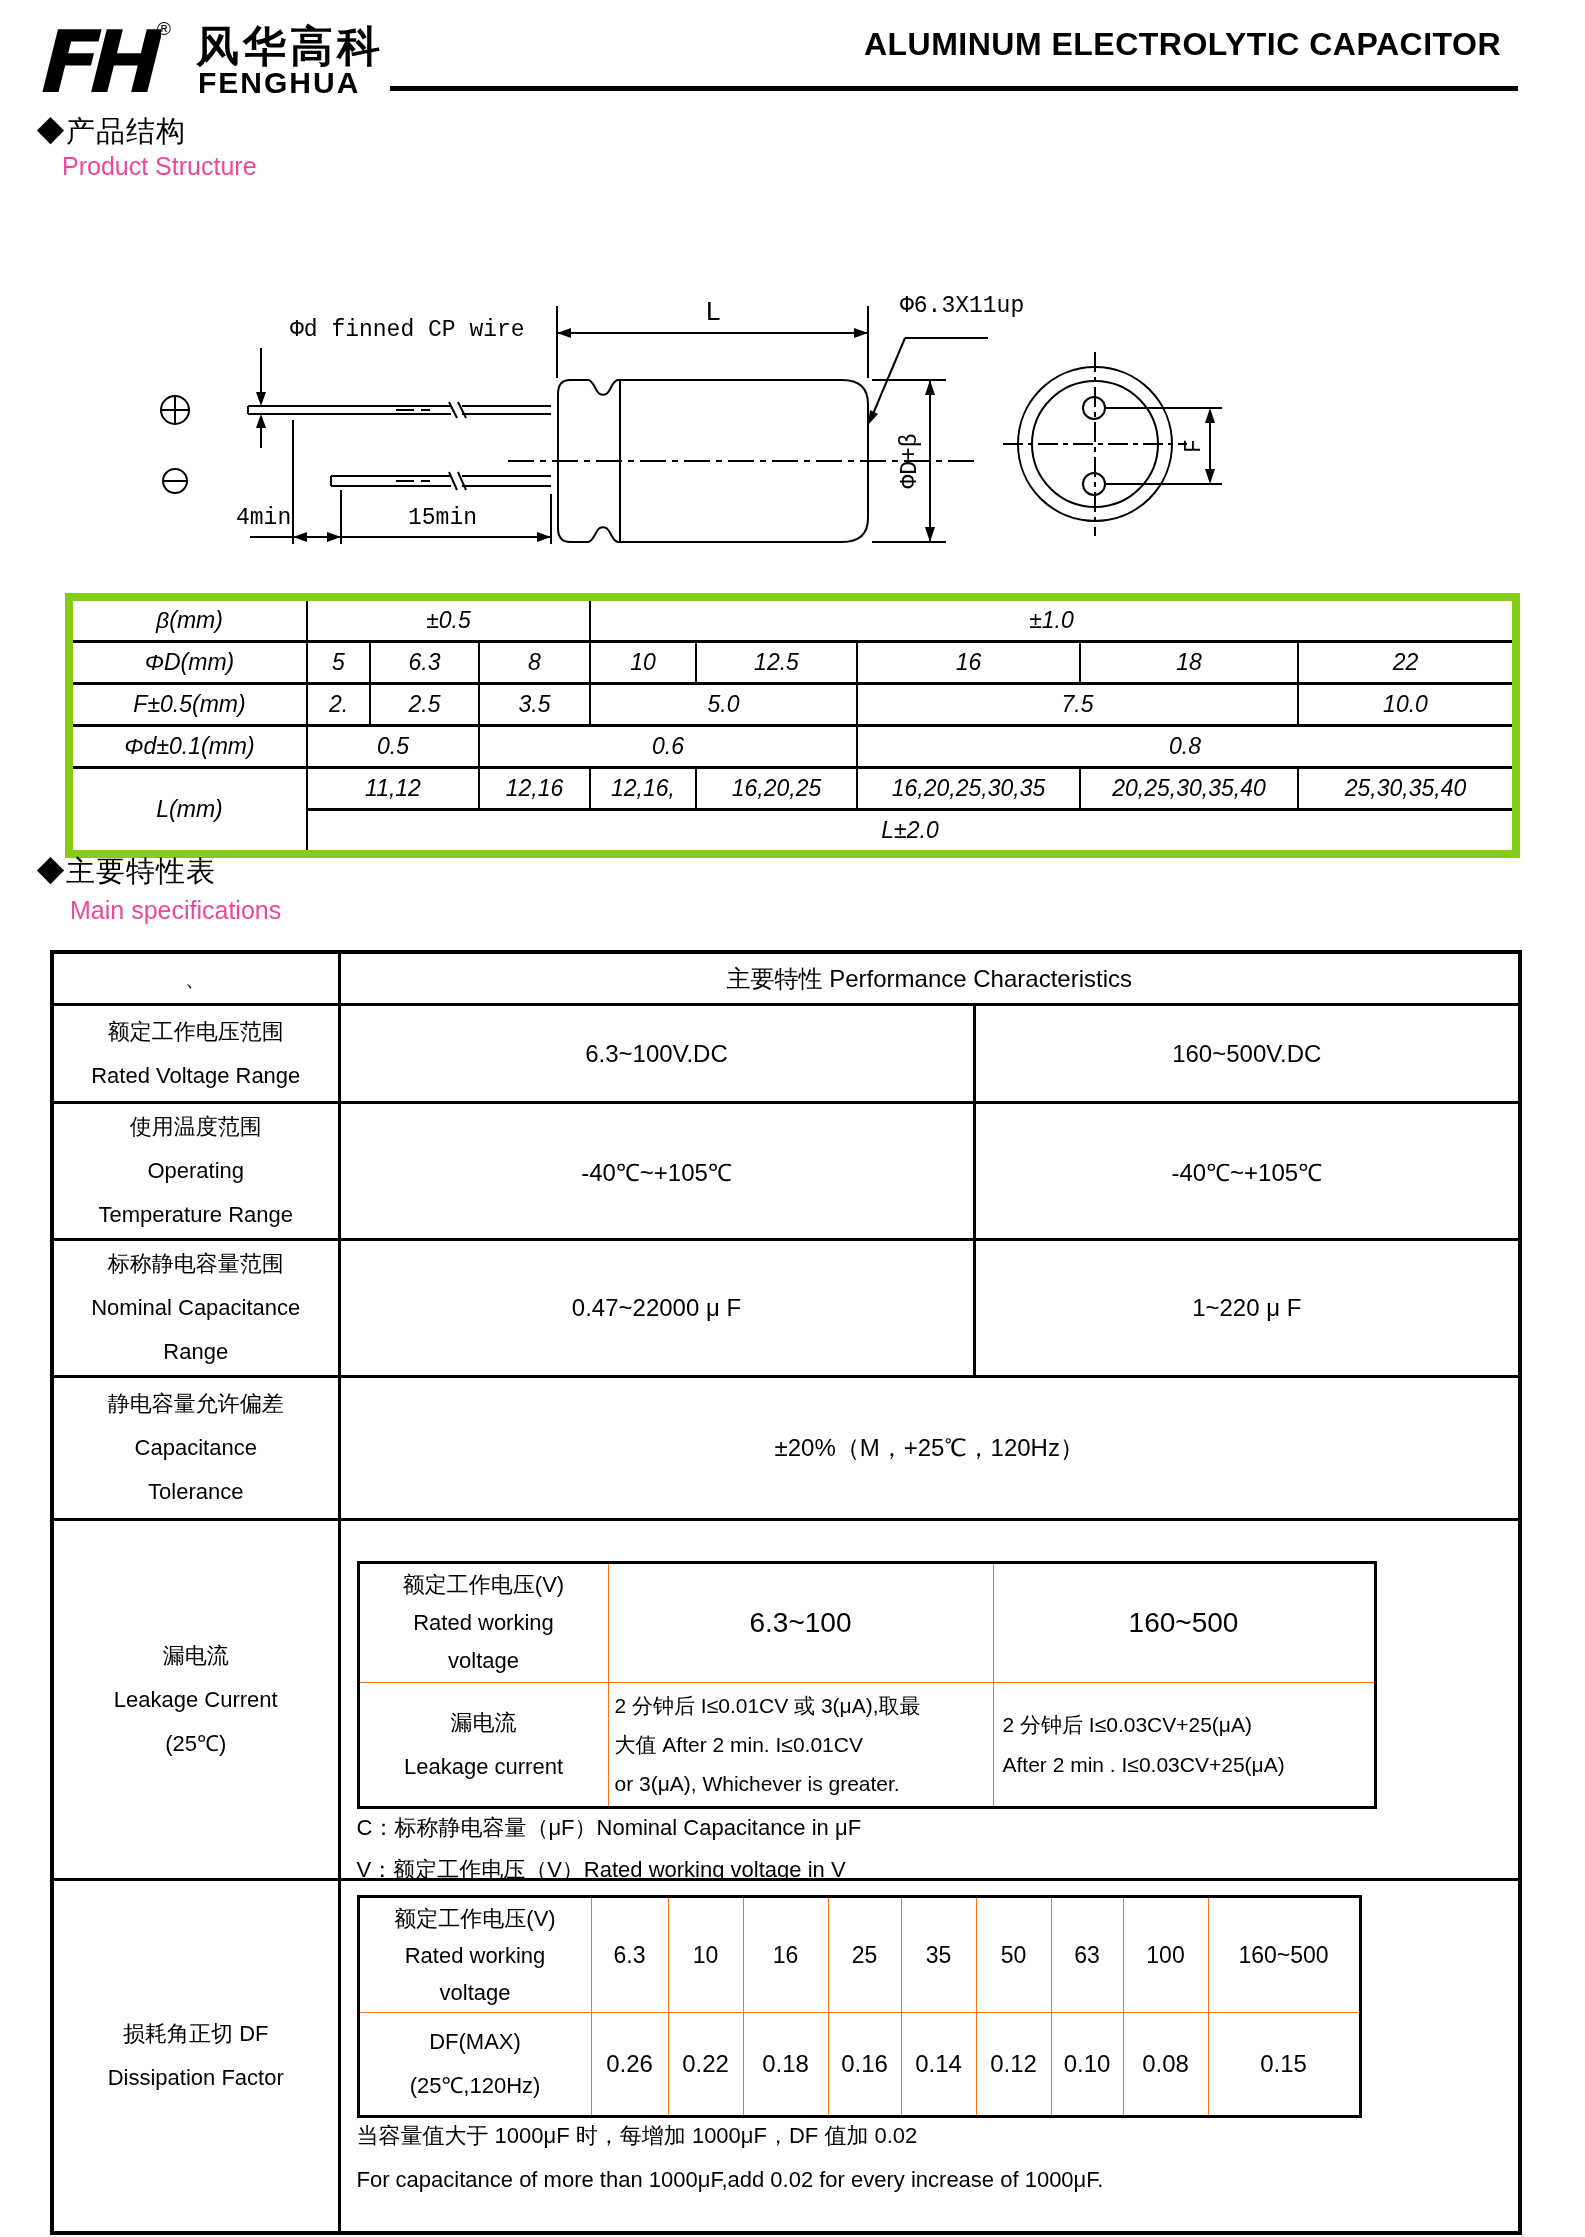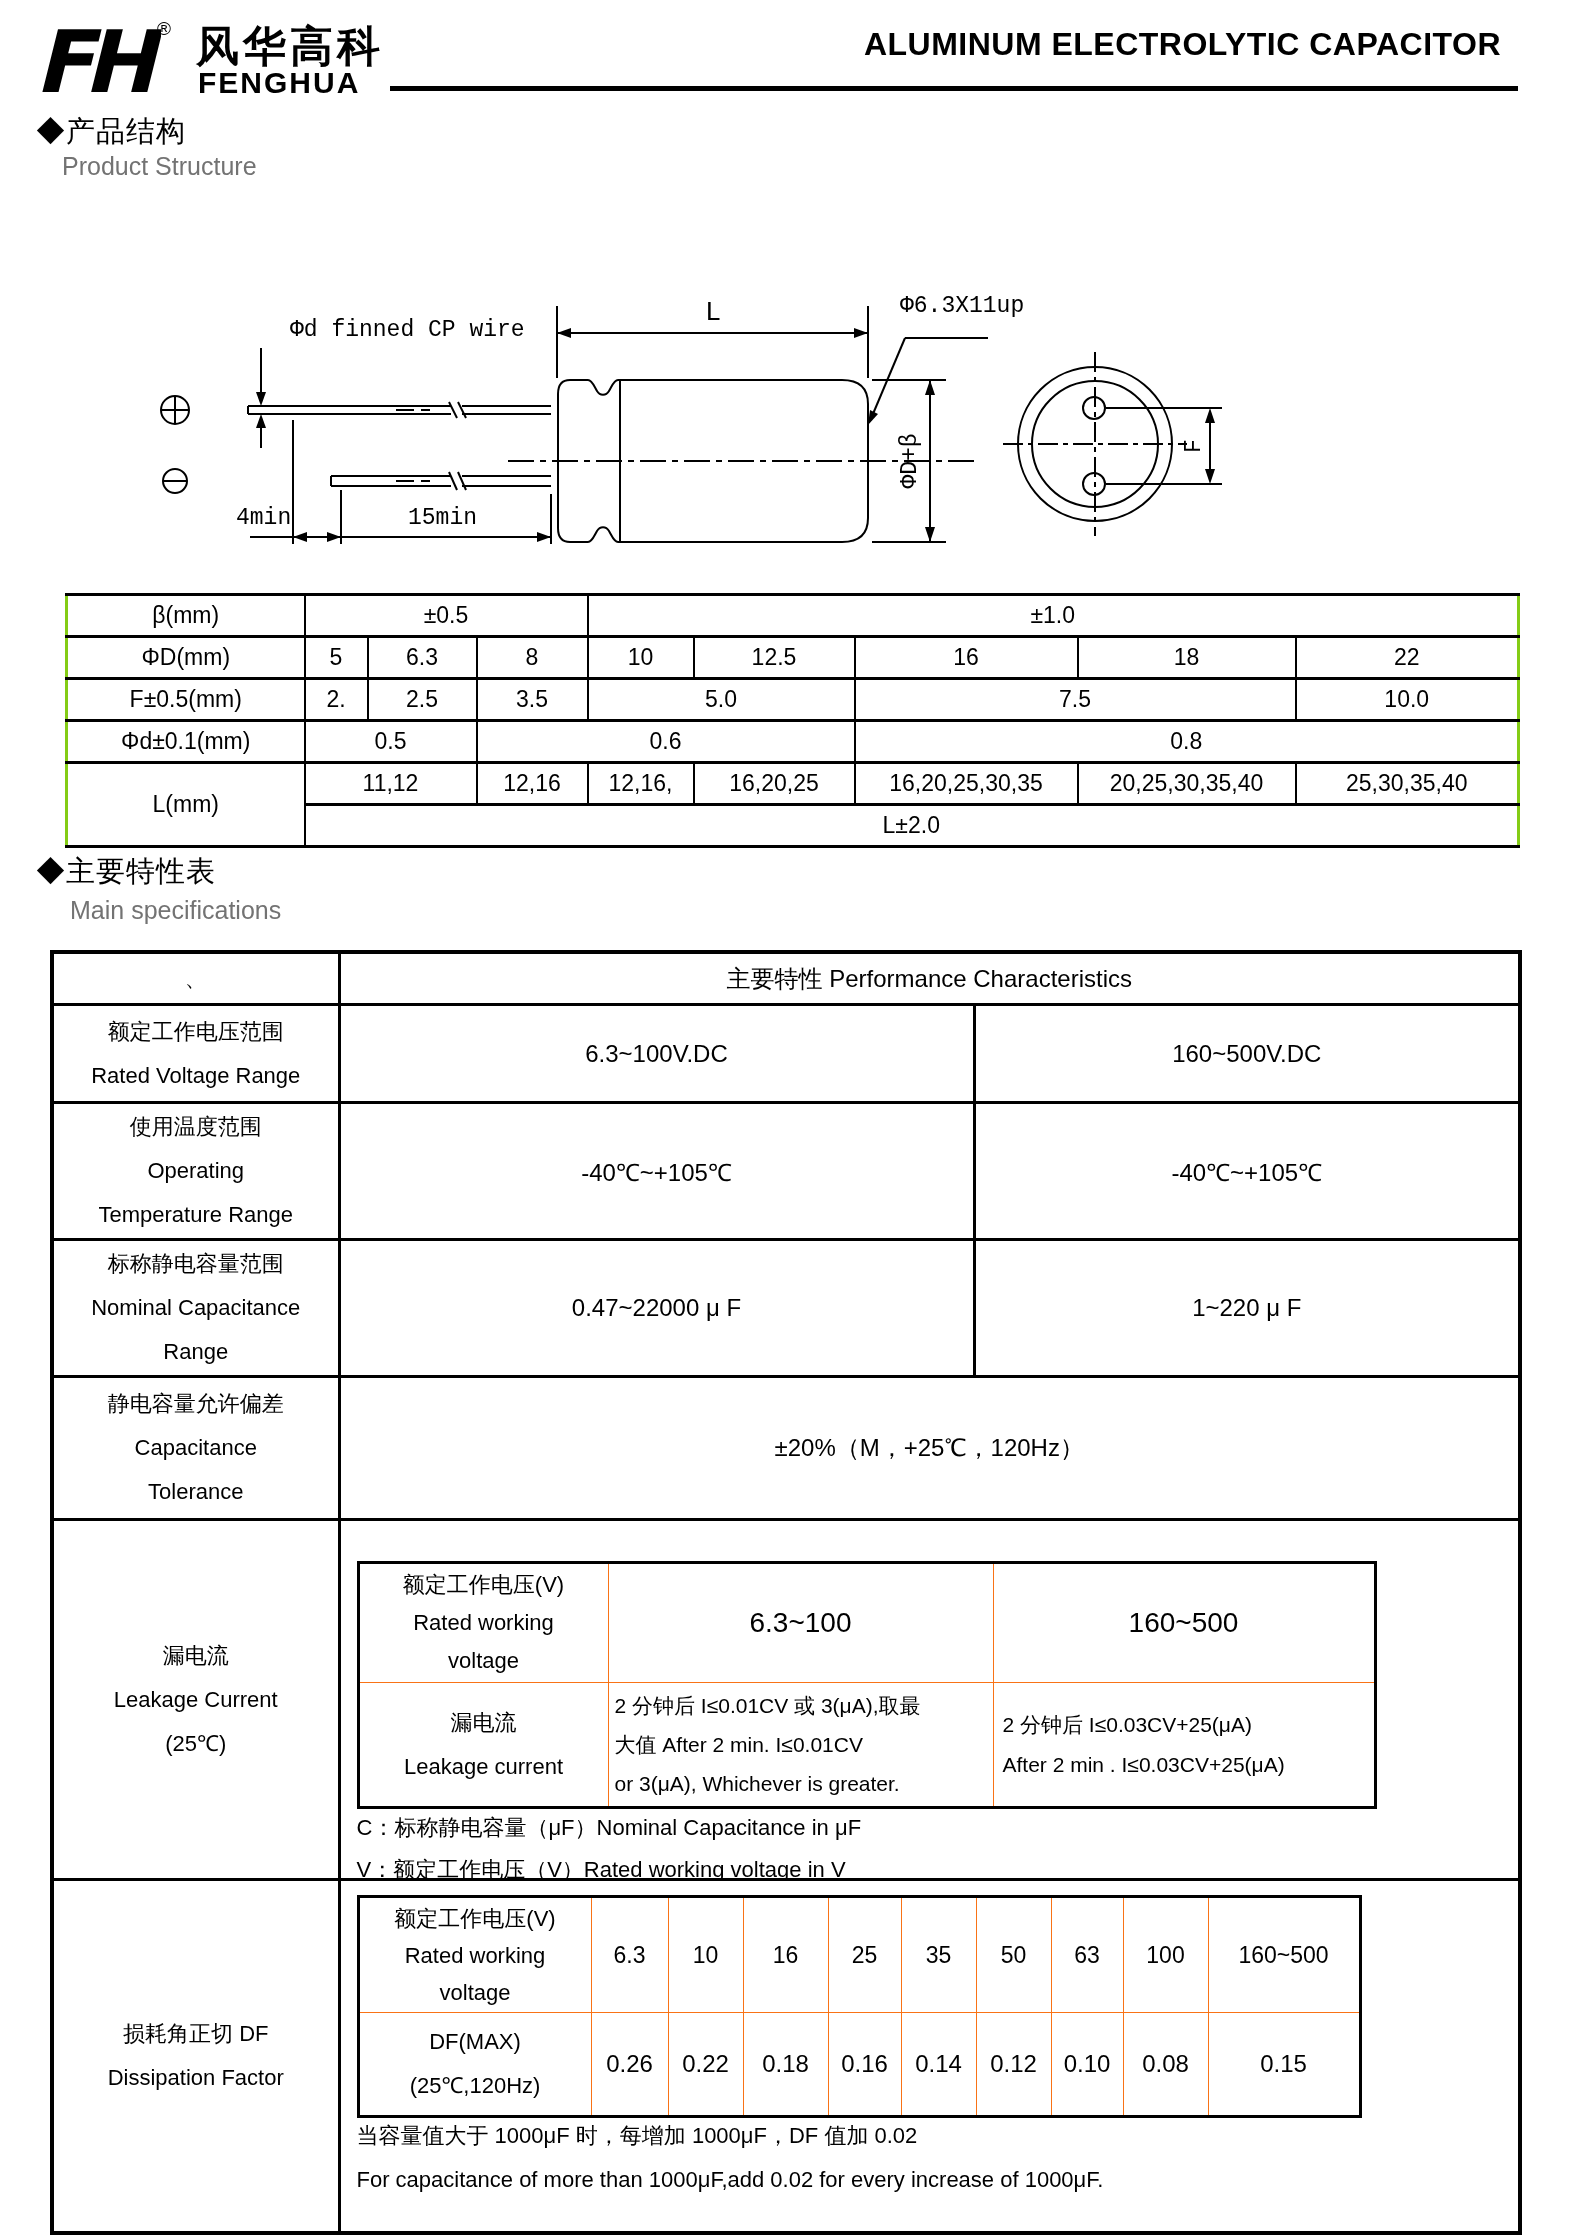--- a/index.html
+++ b/index.html
@@ -12,28 +12,28 @@
   
   .logo-svg { position:absolute; left:36px; top:14px; }
   .reg-mark { position:absolute; left:157px; top:18px; font-size:19px; font-weight:400; }
   .brand-cn { position:absolute; left:196px; top:18px; font-size:43px; font-weight:700; letter-spacing:4px; }
   .brand-en { position:absolute; left:198px; top:66px; font-size:30px; font-weight:600; letter-spacing:2px; }
   .doc-title { position:absolute; right:84px; top:26px; font-size:32px; font-weight:700; letter-spacing:0.5px; }
   .header-rule { position:absolute; left:390px; top:86px; width:1128px; height:5px; background:#000; }
 
   
   .sec-cn { position:absolute; font-size:29px; font-weight:500; letter-spacing:1px; color:#000; }
-  .sec-en { position:absolute; font-size:25px; font-weight:400; color:#737373; }
+  .sec-en { position:absolute; font-size:25px; font-weight:400; color:#ec4899; }
 
   
   table { border-collapse:collapse; table-layout:fixed; }
   td { text-align:center; vertical-align:middle; overflow:hidden; }
 
   
-  .dim-table { position:absolute; left:65px; top:593px; width:1455px; border:3px solid #84cc16; }
+  .dim-table { position:absolute; left:65px; top:593px; width:1455px; border:8px solid #84cc16;font-style:italic; }
   .dim-table td { border:2px solid #000; border-top-width:3px; border-bottom-width:3px; font-size:23px; height:37px; }
 
   
   .ms-table { position:absolute; left:50px; top:950px; width:1472px; border:4px solid #000; }
   .ms-table > tbody > tr > td { border:3px solid #000; }
   .ms-lbl { font-size:22px; line-height:44px; }
   .ms-val { font-size:24px; }
   .ms-hdr { font-size:24px; }
   .h47 td { height:47px; }
   .h93 td { height:93px; }

